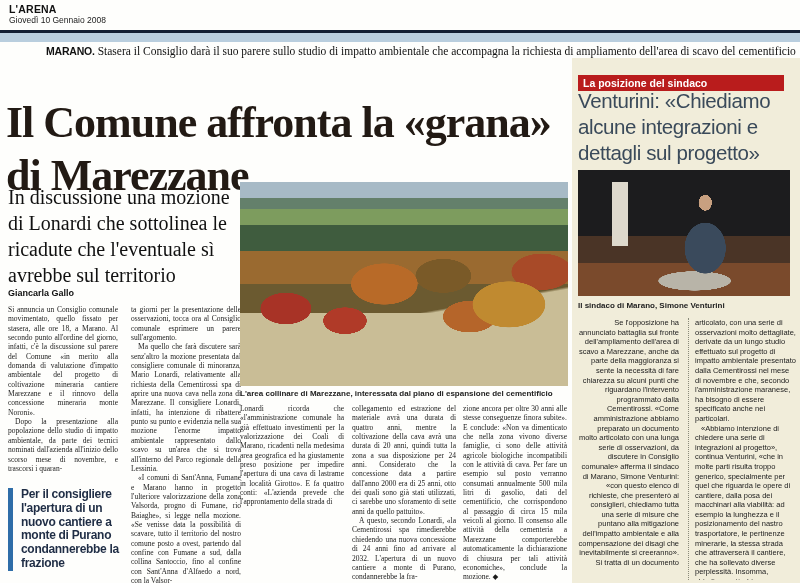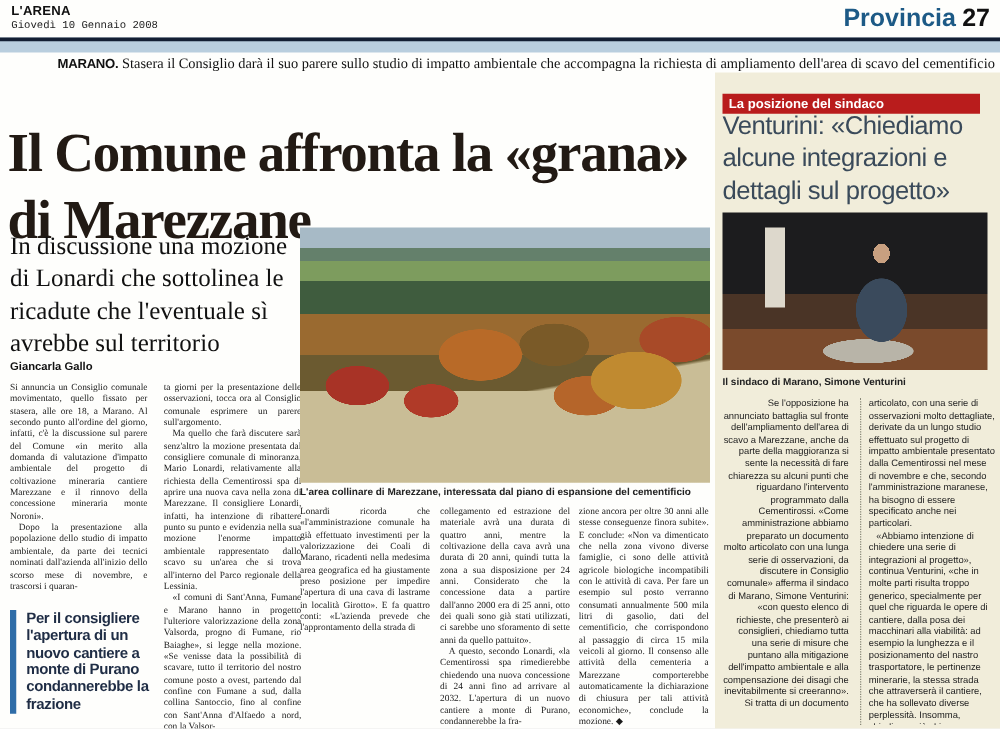--- a/index.html
+++ b/index.html
@@ -2,21 +2,21 @@
 <html><head>
 <meta charset="utf-8">
 <style>
   html,body{margin:0;padding:0;background:#e8e8e8;}
   .page{position:relative;width:800px;height:583px;background:#fefefc;overflow:hidden;
         font-family:"Liberation Serif",serif;color:#1a1a1a;}
   
   .masthead{position:absolute;left:0;top:0;width:100%;height:30px;}
   .paper-name{position:absolute;left:9px;top:3px;font-family:"Liberation Sans",sans-serif;
               font-weight:bold;font-size:10.5px;letter-spacing:.2px;color:#111;}
-  .paper-date{position:absolute;left:9px;top:15px;font-family:Liberation Mono, monospace;
+  .paper-date{position:absolute;left:9px;top:15px;font-family:Liberation Sans, sans-serif;
               font-size:8.5px;color:#222;}
   .section-box{position:absolute;right:8px;top:4px;font-family:"Liberation Sans",sans-serif;
                font-weight:bold;font-size:20px;}
   .section-name{color:#1d5a86;}
   .section-page{color:#111;margin-left:5px;}
   .top-band{position:absolute;left:0;top:30px;width:100%;height:12px;background:#b9cede;
             border-top:3px solid #131f33;box-sizing:border-box;}
   
   .kicker{position:absolute;left:9px;top:45px;width:784px;font-size:11.5px;color:#111;white-space:nowrap;padding-left:37px;}
   .kicker b{font-family:"Liberation Sans",sans-serif;font-size:10.5px;letter-spacing:-.2px;}
@@ -82,23 +82,20 @@
   .sb-col2{left:116px;border-left:1px dotted #8a8a7a;padding-left:6px;}
 </style>
 </head>
 <body>
 
 <div class="page">
 
   <div class="masthead">
     <div class="paper-name">L'ARENA</div>
     <div class="paper-date">Giovedì 10 Gennaio 2008</div>
-    <div class="section-box">
-      <span class="section-name">Provincia</span><span class="section-page">27</span>
-    </div>
   </div>
   <div class="top-band"></div>
 
   <div class="kicker">
     <b>MARANO.</b><span> Stasera il Consiglio darà il suo parere sullo studio di impatto ambientale che accompagna la richiesta di ampliamento dell'area di scavo del cementificio</span>
   </div>
 
   <div class="headline">Il Comune affronta la «grana» di Marezzane</div>
   <div class="subhead">In discussione una mozione di Lonardi che sottolinea le ricadute che l'eventuale sì avrebbe sul territorio</div>
   <div class="byline">Giancarla Gallo</div>

